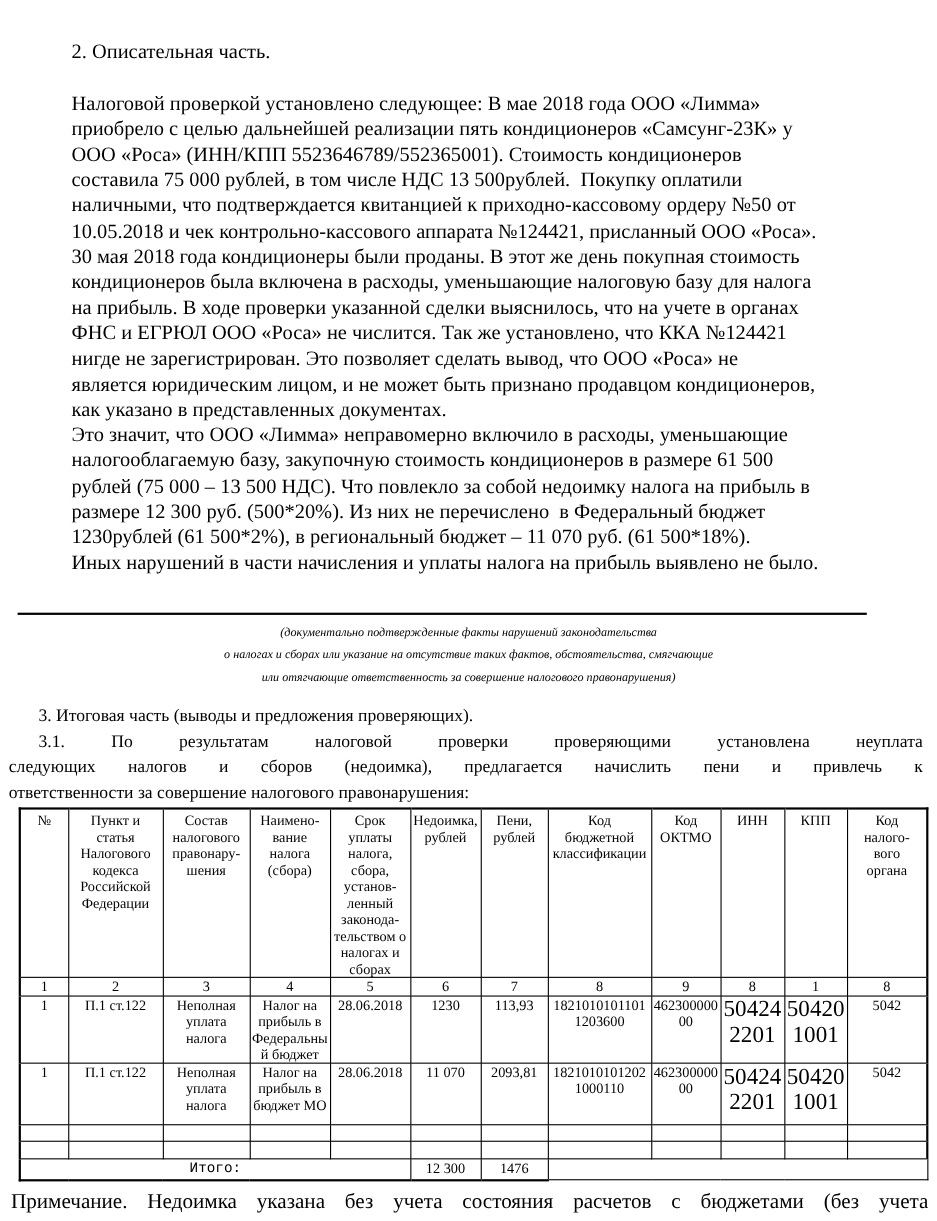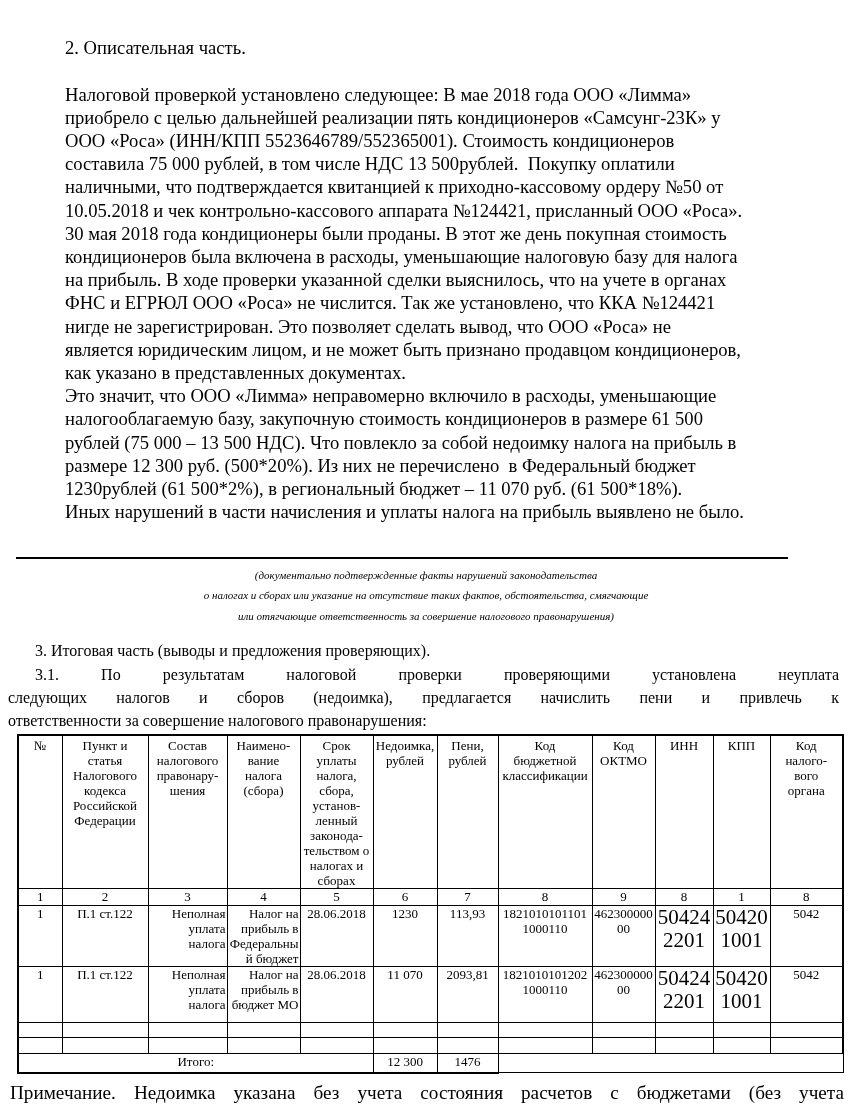--- a/index.html
+++ b/index.html
@@ -43,23 +43,23 @@
   tr.hdr { height:150px; }
   tr.hdr td { border-top-width:2px; padding-top:2px; }
   tr.nums { height:17px; }
   tr.dr0 { height:58px; }
   tr.dr1 { height:56px; }
   tr.e0 { height:15px; }
   tr.e1 { height:16px; }
   tr.total-row { height:19px; }
   table.viol tr td:first-child { border-left-width:2px; }
   table.viol tr:not(.total-row) td:last-child { border-right-width:2px; }
-  tr.data-row td:nth-child(3), tr.data-row td:nth-child(4) { text-align:right; }
+  tr.data-row td:nth-child(3), tr.data-row td:nth-child(4) { text-align:center; }
   tr.data-row td:nth-child(10), tr.data-row td:nth-child(11) { font-size:21px; line-height:23px;text-align:center; }
-  td.tot-label { text-align:right; padding-right:4px; }
+  td.tot-label { text-align:right; padding-right:4px;font-family:Liberation Mono, monospace; }
   tr.total-row td:not(.noborder) { border-bottom-width:2px; }
   td.noborder { border:none; }
 
   
   .note { margin:6px 8px 0 10px; font-size:19.2px; line-height:26.5px; }
   .note .jline { text-align:justify; text-align-last:justify; }
 </style>
 </head>
 <body>
 
@@ -180,21 +180,21 @@
 уплата
 налога</td>
           <td>Налог на
 прибыль в
 Федеральны
 й бюджет</td>
           <td>28.06.2018</td>
           <td>1230</td>
           <td>113,93</td>
           <td>1821010101101
-1000110</td>
+1203600</td>
           <td>462300000
 00</td>
           <td>50424
 2201</td>
           <td>50420
 1001</td>
           <td>5042</td>
         </tr>
         <tr class="data-row dr1">
           <td>1</td>

